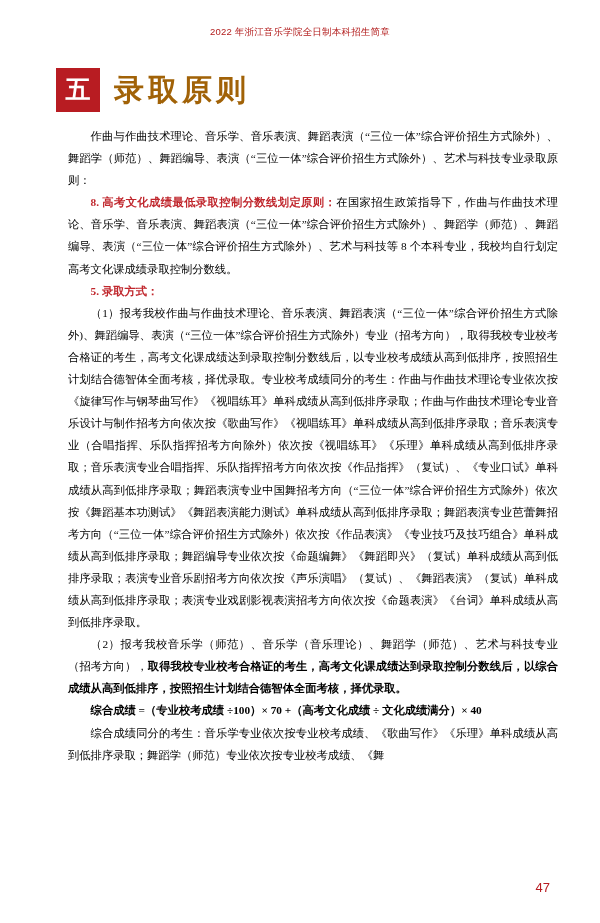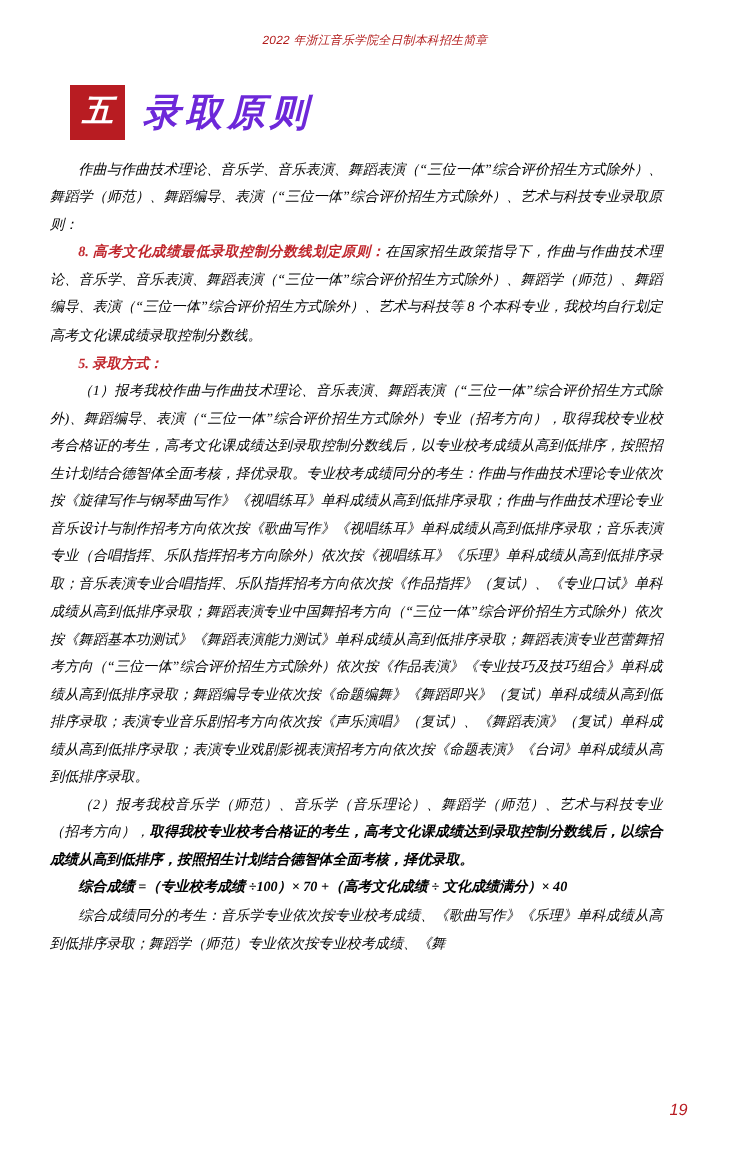--- a/index.html
+++ b/index.html
@@ -14,21 +14,20 @@
     font-family: "Liberation Serif", "DejaVu Serif", serif;
     color: #000000;
     overflow: hidden;
   }
   .page {
     position: absolute;
     inset: 0;
     width: 600px;
     height: 923px;
     background: #ffffff;
-    font-style: italic;
   }
 
   
   .header {
     position: absolute;
     top: 26px;
     left: 0;
     width: 600px;
     text-align: center;
     font-size: 9.5px;
@@ -51,32 +50,32 @@
     height: 44px;
     background: #b81c22;
     color: #ffffff;
     font-size: 25px;
     line-height: 44px;
     text-align: center;
     font-weight: bold;
     font-family: "Liberation Serif", "DejaVu Serif", serif;
   }
   .section-title {
-    color: #6d28d9;
+    color: #a16207;
     font-size: 30px;
     font-weight: bold;
     letter-spacing: 4px;
     font-family: "Liberation Serif", "DejaVu Serif", serif;
   }
 
   
   .content {
     position: absolute;
     top: 125px;
-    left: 40px;
+    left: 68px;
     width: 490px;
     font-size: 11.3px;
     line-height: 22.1px;
     text-align: justify;
     text-justify: inter-ideograph;
   }
   .p {
     margin: 0;
     text-indent: 2em;
     text-align: justify;
@@ -134,15 +133,15 @@
     <p class="p">（1）报考我校作曲与作曲技术理论、音乐表演、舞蹈表演（“三位一体”综合评价招生方式除外)、舞蹈编导、表演（“三位一体”综合评价招生方式除外）专业（招考方向），取得我校专业校考合格证的考生，高考文化课成绩达到录取控制分数线后，以专业校考成绩从高到低排序，按照招生计划结合德智体全面考核，择优录取。专业校考成绩同分的考生：作曲与作曲技术理论专业依次按《旋律写作与钢琴曲写作》《视唱练耳》单科成绩从高到低排序录取；作曲与作曲技术理论专业音乐设计与制作招考方向依次按《歌曲写作》《视唱练耳》单科成绩从高到低排序录取；音乐表演专业（合唱指挥、乐队指挥招考方向除外）依次按《视唱练耳》《乐理》单科成绩从高到低排序录取；音乐表演专业合唱指挥、乐队指挥招考方向依次按《作品指挥》（复试）、《专业口试》单科成绩从高到低排序录取；舞蹈表演专业中国舞招考方向（“三位一体”综合评价招生方式除外）依次按《舞蹈基本功测试》《舞蹈表演能力测试》单科成绩从高到低排序录取；舞蹈表演专业芭蕾舞招考方向（“三位一体”综合评价招生方式除外）依次按《作品表演》《专业技巧及技巧组合》单科成绩从高到低排序录取；舞蹈编导专业依次按《命题编舞》《舞蹈即兴》（复试）单科成绩从高到低排序录取；表演专业音乐剧招考方向依次按《声乐演唱》（复试）、《舞蹈表演》（复试）单科成绩从高到低排序录取；表演专业戏剧影视表演招考方向依次按《命题表演》《台词》单科成绩从高到低排序录取。</p>
 
     <p class="p"><span>（2）报考我校音乐学（师范）、音乐学（音乐理论）、舞蹈学（师范）、艺术与科技专业（招考方向），</span><span class="black-bold">取得我校专业校考合格证的考生，高考文化课成绩达到录取控制分数线后，以综合成绩从高到低排序，按照招生计划结合德智体全面考核，择优录取。</span></p>
 
     <p class="formula">综合成绩 =（专业校考成绩 ÷100）× 70 +（高考文化成绩 ÷ 文化成绩满分）× 40</p>
 
     <p class="p">综合成绩同分的考生：音乐学专业依次按专业校考成绩、《歌曲写作》《乐理》单科成绩从高到低排序录取；舞蹈学（师范）专业依次按专业校考成绩、《舞</p>
 
   </div>
 
-  <div class="page-number">19</div>
+  <div class="page-number">47</div>
 
 </div>
 
 </body></html>

